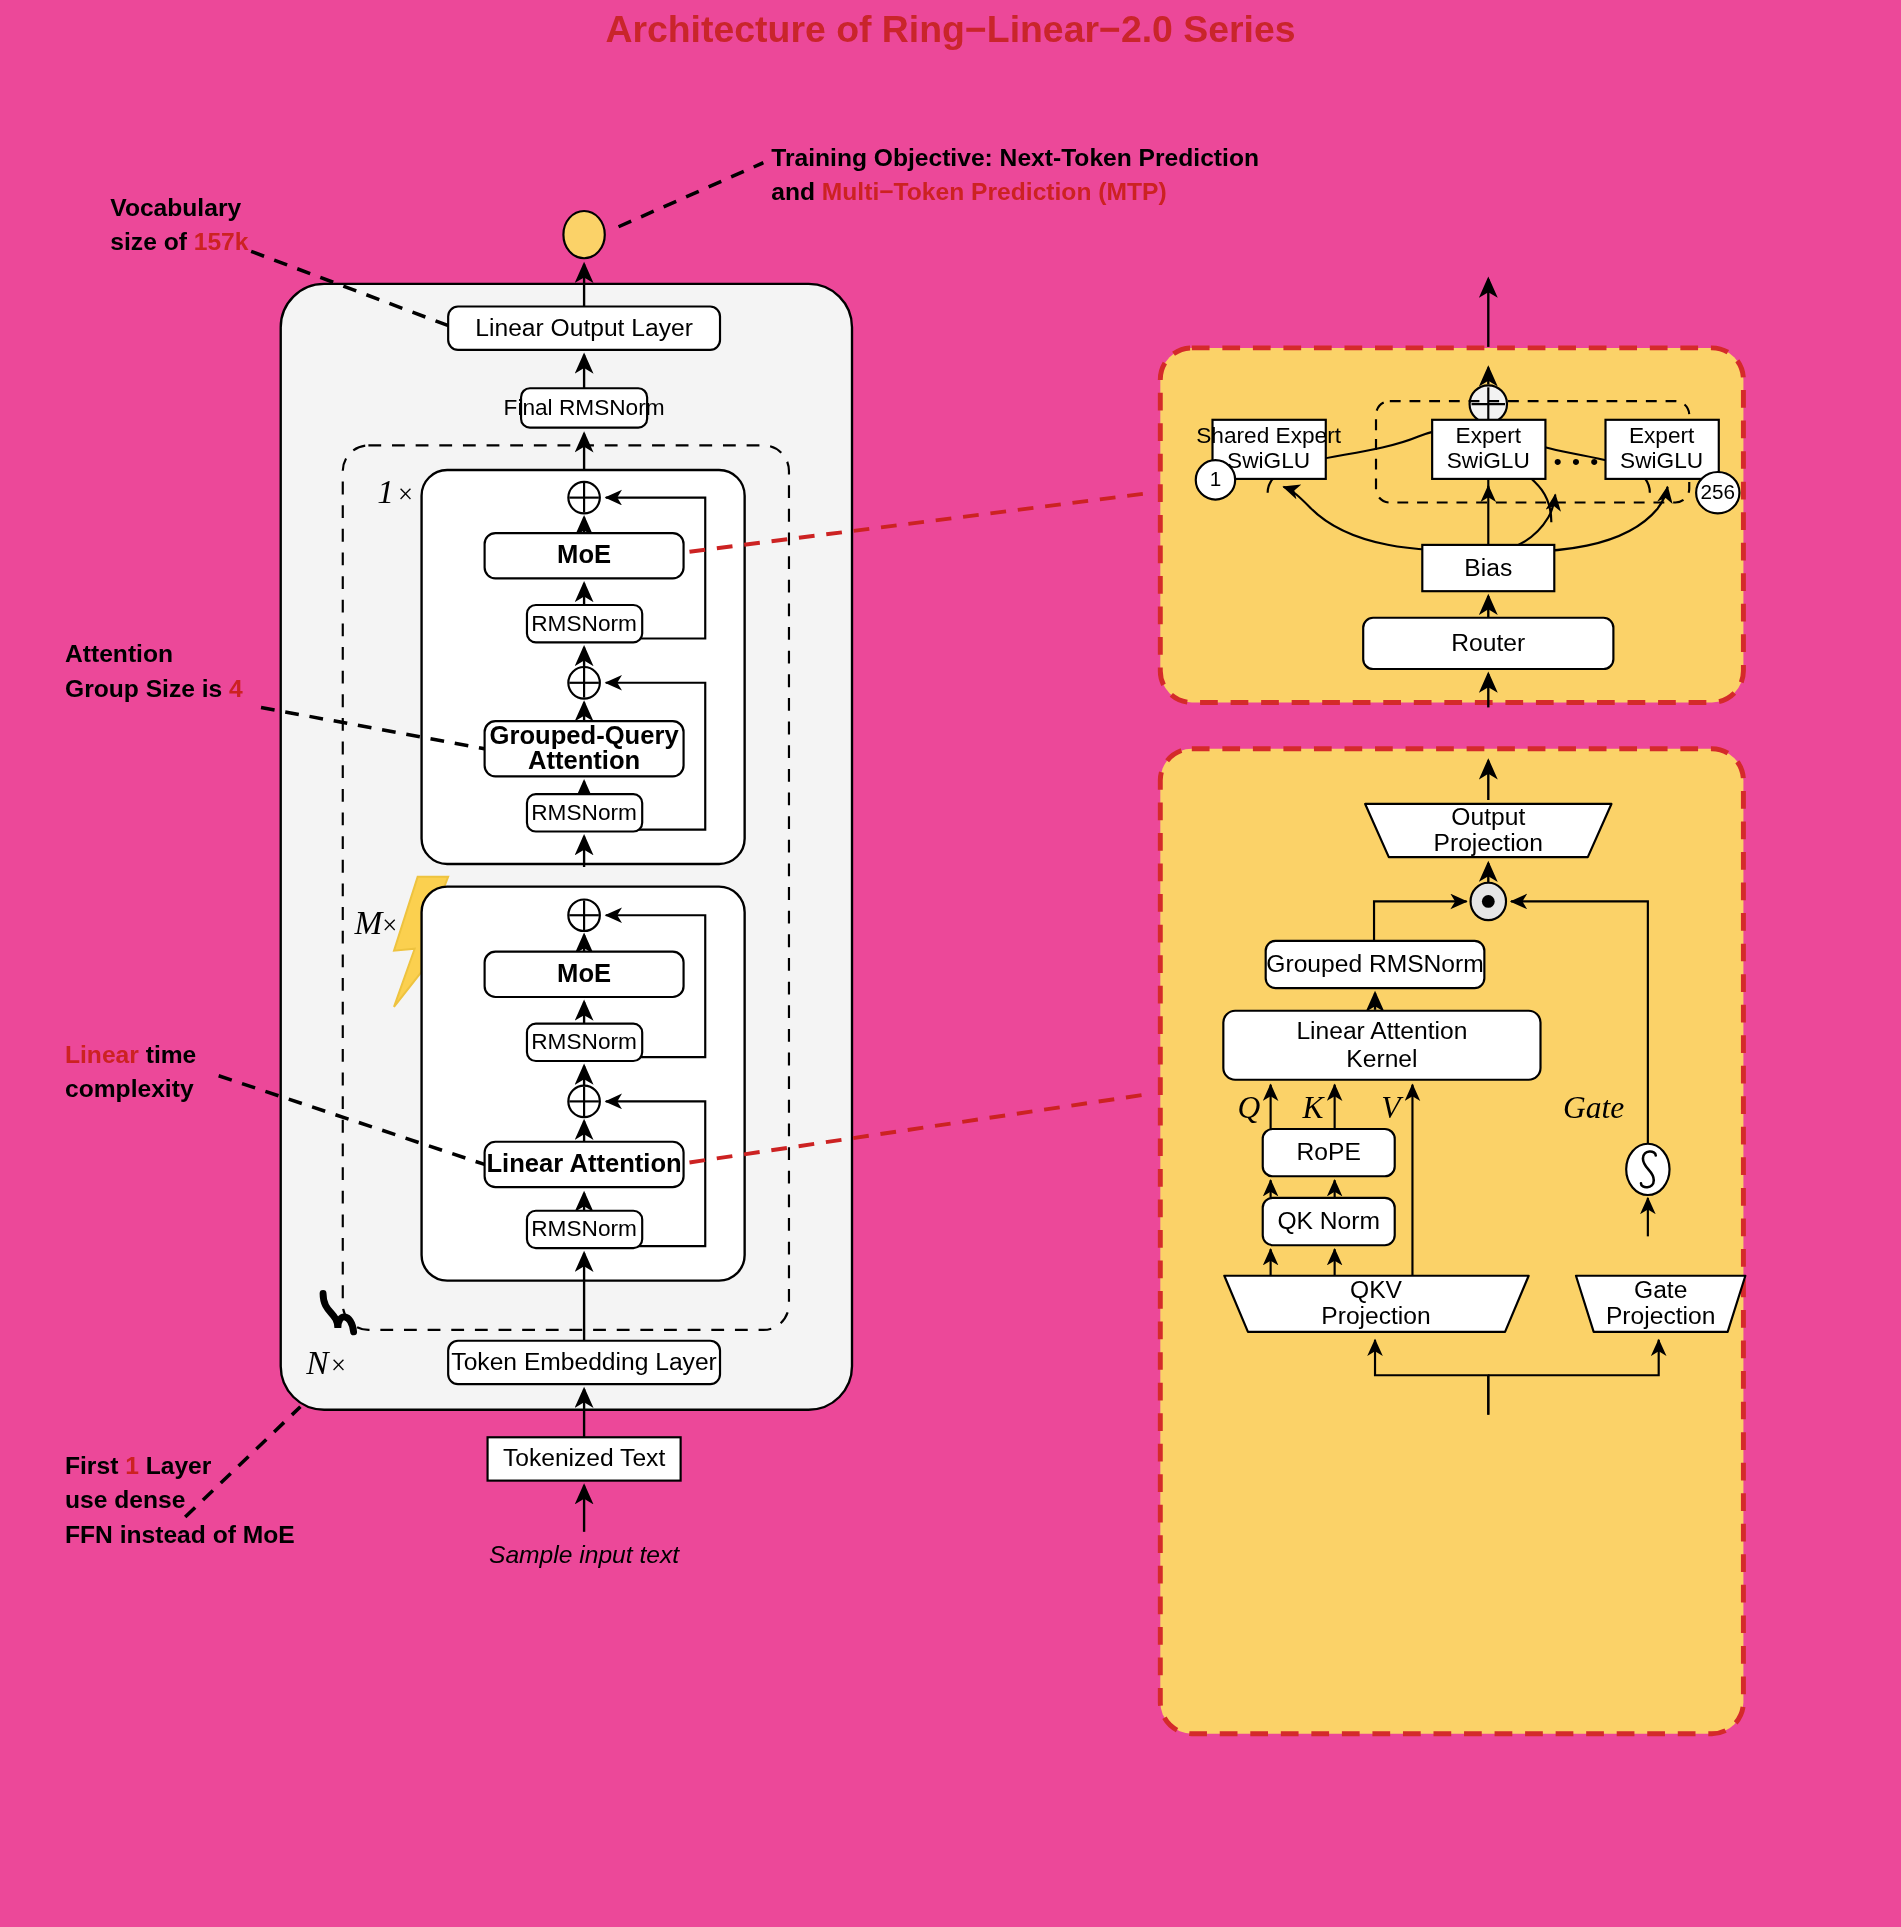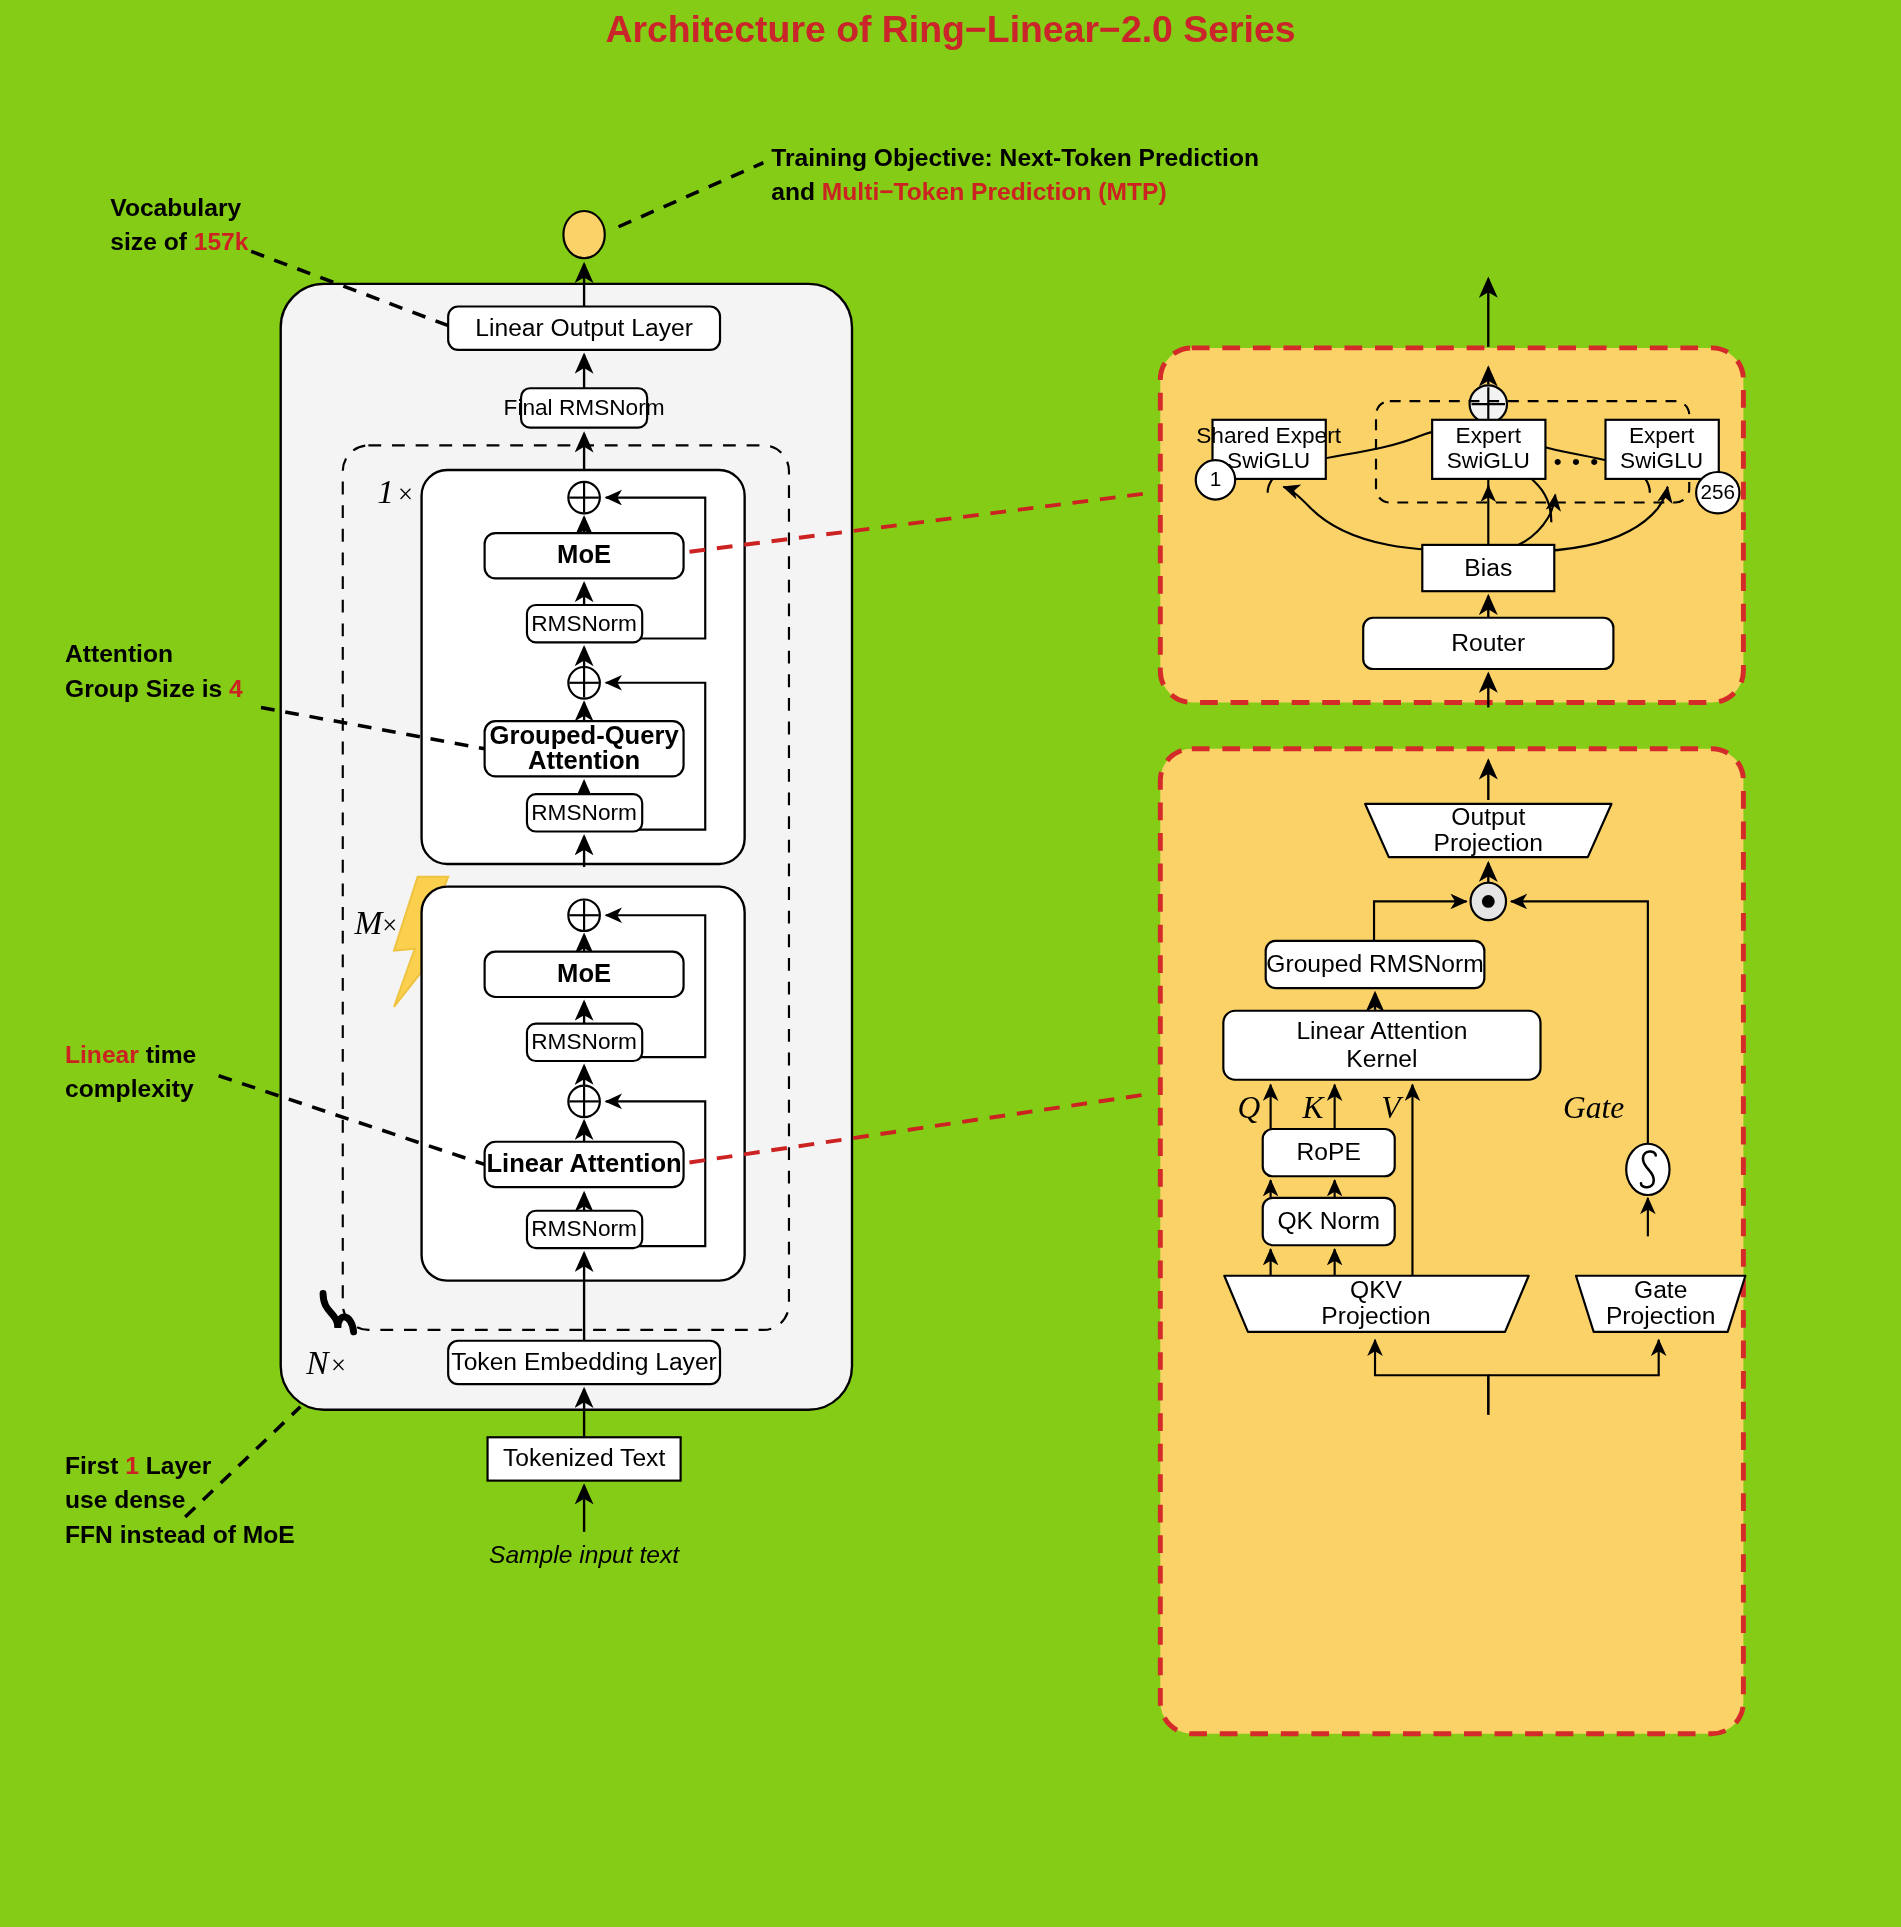--- a/index.html
+++ b/index.html
@@ -5,21 +5,21 @@
   html, body {
     margin: 0;
     padding: 0;
     background: #ffffff;
     font-family: "Liberation Sans", sans-serif;
   }
   #root {
     position: relative;
     width: 1901px;
     height: 1928px;
-    background: #84cc16;
+    background: #ec4899;
     overflow: hidden;
   }
   svg { display: block; }
   .box-label {
     font-family: "Liberation Sans", sans-serif;
     font-size: 25px;
     fill: #000;
     text-anchor: middle;
     dominant-baseline: middle;
   }

